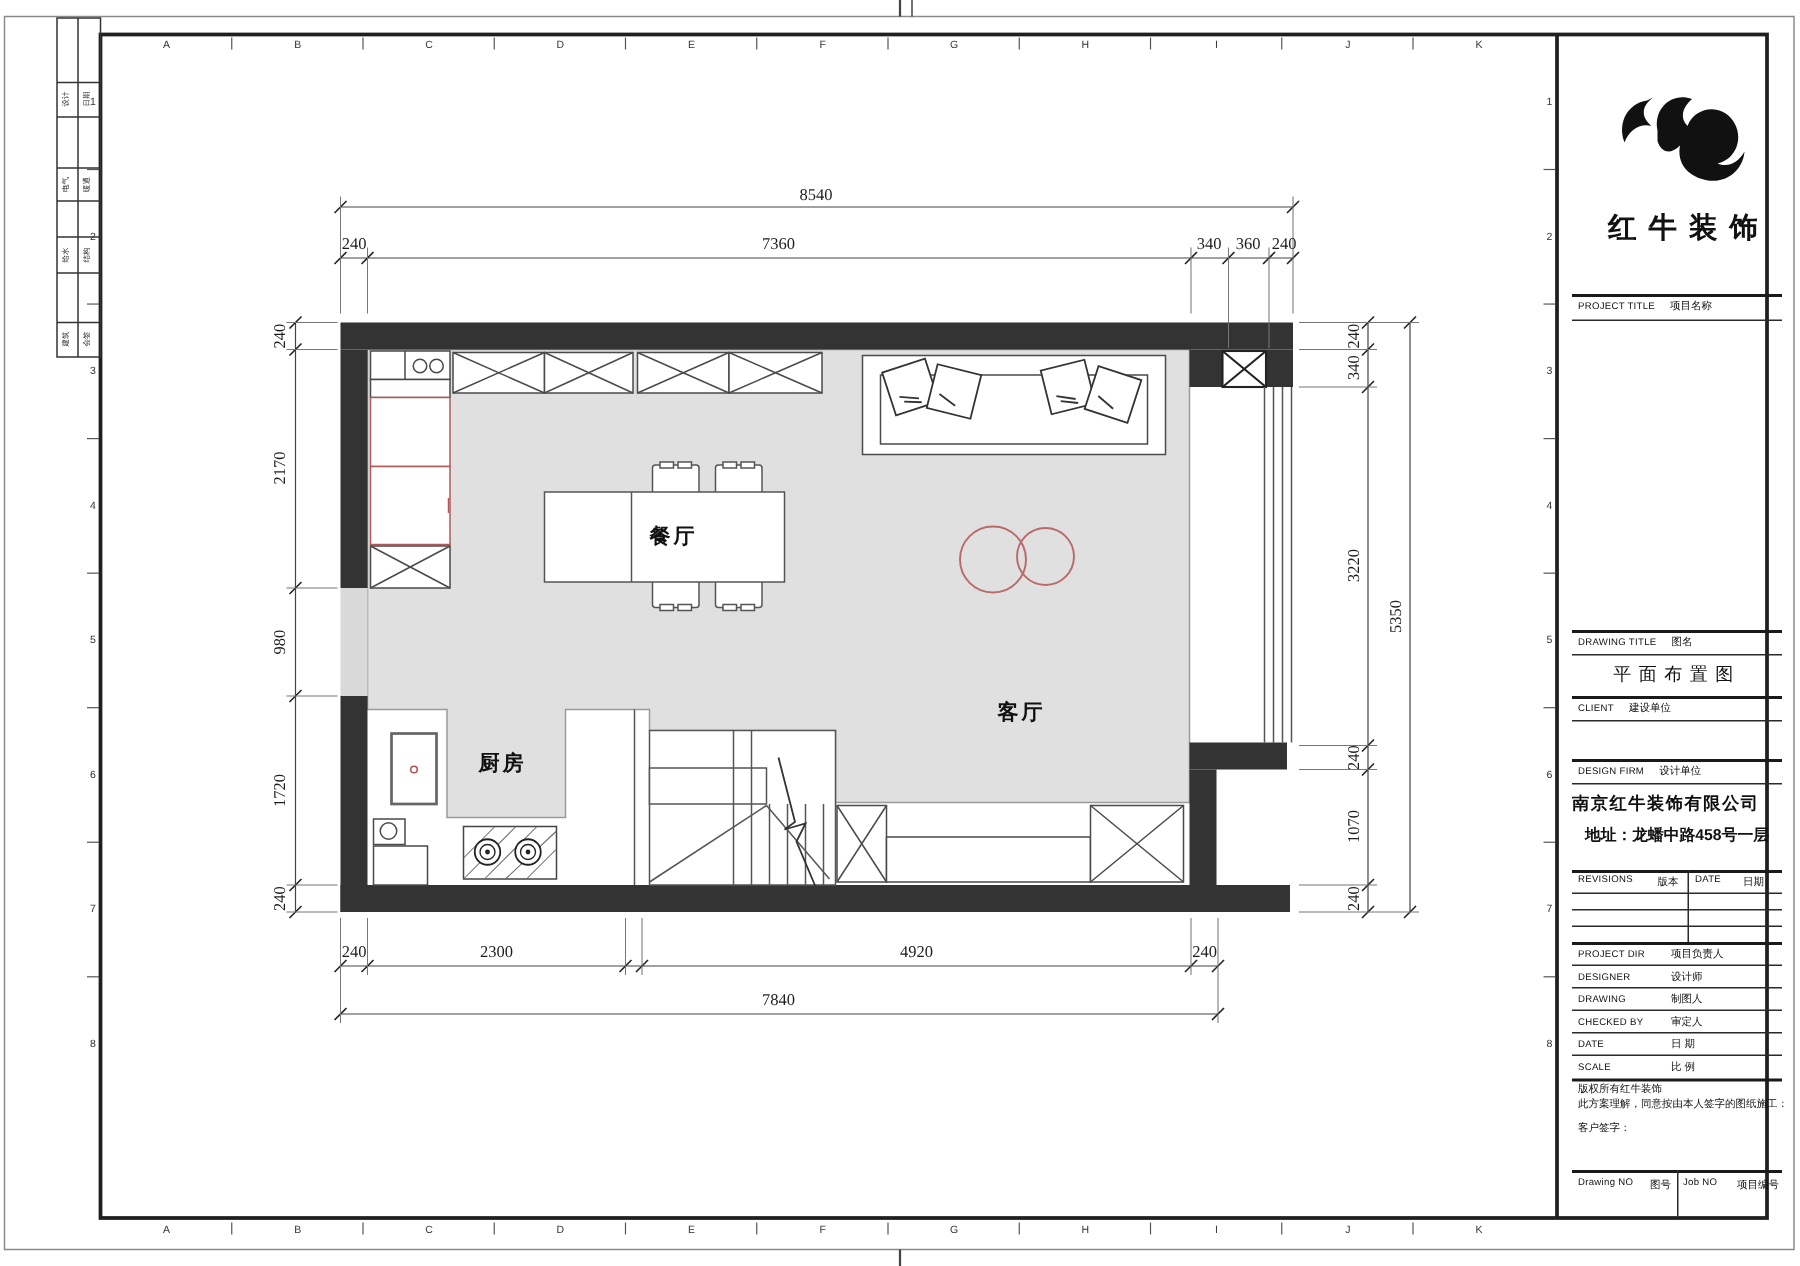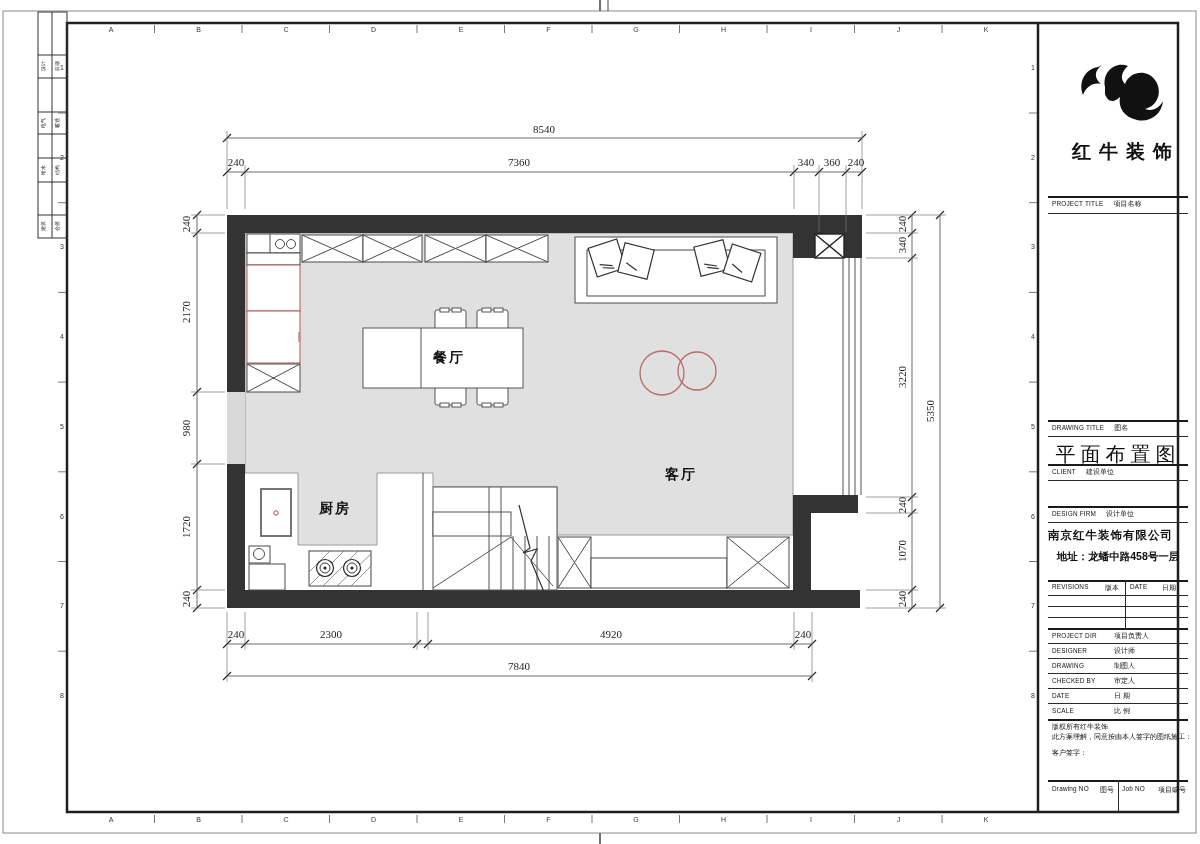--- a/index.html
+++ b/index.html
@@ -12,21 +12,21 @@
   .sigtxt{font-family:"Liberation Sans",sans-serif;font-size:5px;fill:#222;}
   
   #tb{position:absolute;left:1048px;top:23px;width:140px;height:789px;color:#111;}
   #tb .abs{position:absolute;left:0;width:100%;}
   .bthick{border-top:2px solid #1a1a1a;height:0;}
   .bthin{border-top:1px solid #2a2a2a;height:0;}
   .lblrow{display:flex;align-items:baseline;padding:2px 4px 0 4px;}
   .en{font-size:6.4px;letter-spacing:.2px;white-space:nowrap;}
   .cn{font-size:7px;margin-left:10px;white-space:nowrap;}
   .logo-text{text-align:center;font-size:19px;font-weight:700;letter-spacing:8px;padding-left:8px;}
-  .tbbig{text-align:center;font-size:20px;letter-spacing:5px;font-weight:400;}
+  .tbbig{text-align:center;font-size:12px;letter-spacing:5px;font-weight:400;}
   .firm{font-size:11.5px;font-weight:700;letter-spacing:1px;}
   .addr{text-align:center;font-size:10.5px;font-weight:700;letter-spacing:0;}
   .vdiv{position:absolute;width:0;border-left:1px solid #2a2a2a;}
   .copy{font-size:7px;line-height:1.1;padding:0 4px;}
   .persrow .en{width:52px;}
 </style>
 </head>
 <body>
 
 <div id="sheet">

